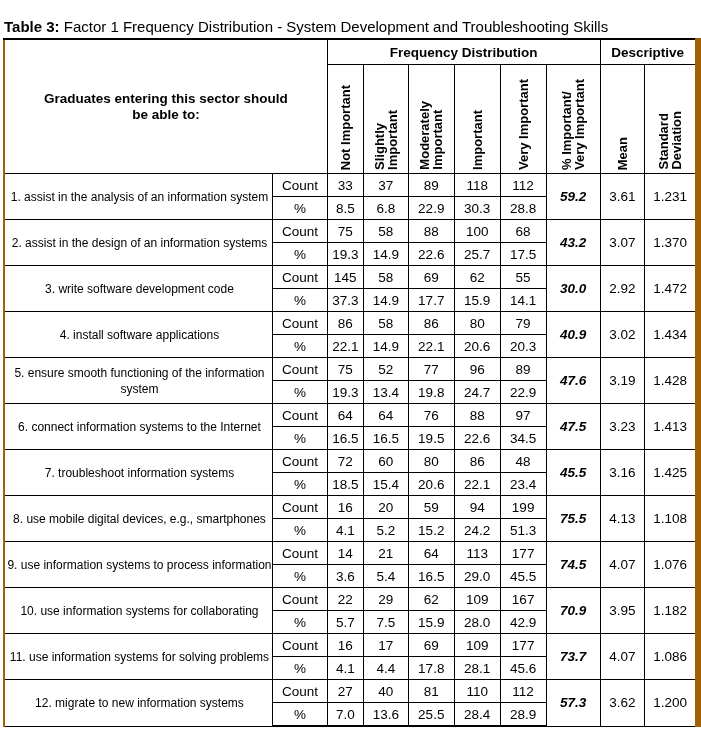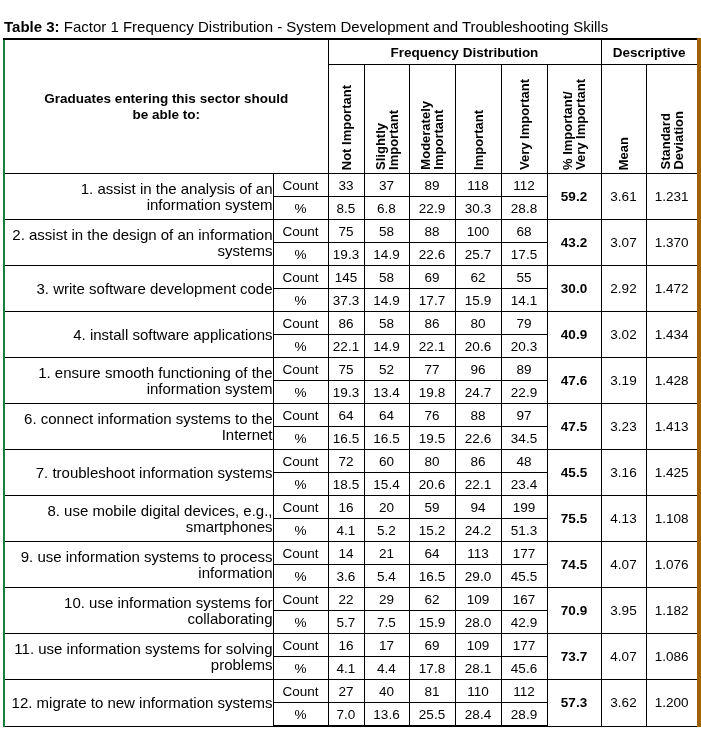--- a/index.html
+++ b/index.html
@@ -3,31 +3,31 @@
 <meta charset="utf-8">
 <style>
   html, body { margin: 0; padding: 0; background: #ffffff; }
   body { width: 701px; height: 744px; position: relative; overflow: hidden;
          font-family: "Liberation Sans", sans-serif; color: #000; }
   .caption { position: absolute; left: 4px; top: 6px; font-size: 15px; white-space: nowrap; margin-top: 12px; }
   .caption b { font-weight: bold; }
   table { position: absolute; left: 3px; top: 38px; border-collapse: collapse; table-layout: fixed; }
   td, th { border: 1px solid #000; padding: 0; font-size: 13.5px; text-align: center; vertical-align: middle; }
   th { font-weight: bold; }
-  .outer-left { border-left: 2px solid #15803d; margin-top: 46px; }
-  .outer-right { border-right: 4px solid #a16207; }
+  .outer-left { border-left: 2px solid #a16207; margin-top: 46px; }
+  .outer-right { border-right: 6px solid #a16207; }
   .hdr-top th { height: 24px; border-top: 2px solid #000; font-size: 13.5px; }
   .hdr-rot th { height: 108px; }
   .rot { display: inline-block; writing-mode: vertical-rl; transform: rotate(180deg);
          text-align: left; font-size: 13px; line-height: 13px; font-weight: bold; white-space: nowrap; }
   .rot-wrap { height: 104px; display: flex; align-items: flex-end; justify-content: center; padding-bottom: 2px; }
   .stmt-head { font-size: 13.5px; font-weight: bold; line-height: 16px; }
-  .label { text-align: right; padding-left: 2px; font-size: 15px; line-height: 16px; vertical-align: middle; }
+  .label { text-align: center; padding-left: 2px; font-size: 12px; line-height: 16px; vertical-align: middle; }
   .sub { height: 22px; font-size: 13.5px; }
-  .bold { font-weight: bold; }
+  .bold { font-weight: bold; font-style: italic; }
   tbody tr:last-child td { border-bottom: 2px solid #000; }
 </style>
 </head>
 <body>
 
 <div class="caption">
   <b>Table 3:</b>
   <span>Factor 1 Frequency Distribution - System Development and Troubleshooting Skills</span>
 </div>
 
@@ -170,21 +170,21 @@
       </tr>
       <tr class="sub">
         <td class="sub">%</td>
         <td class="sub">22.1</td>
         <td class="sub">14.9</td>
         <td class="sub">22.1</td>
         <td class="sub">20.6</td>
         <td class="sub">20.3</td>
       </tr>
       <tr class="sub">
-        <td rowspan="2" class="label outer-left">1. ensure smooth functioning of the information system</td>
+        <td rowspan="2" class="label outer-left">5. ensure smooth functioning of the information system</td>
         <td class="sub">Count</td>
         <td class="sub">75</td>
         <td class="sub">52</td>
         <td class="sub">77</td>
         <td class="sub">96</td>
         <td class="sub">89</td>
         <td rowspan="2" class="bold">47.6</td>
         <td rowspan="2">3.19</td>
         <td rowspan="2" class="outer-right">1.428</td>
       </tr>

